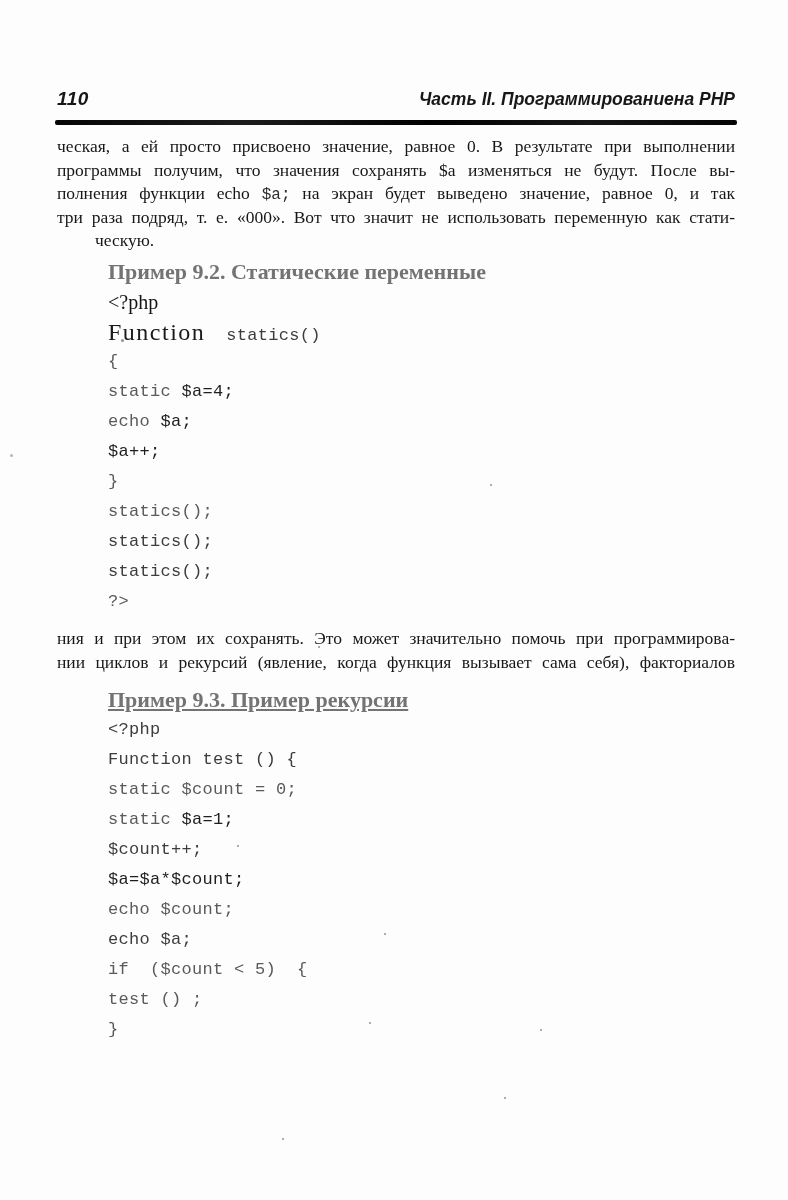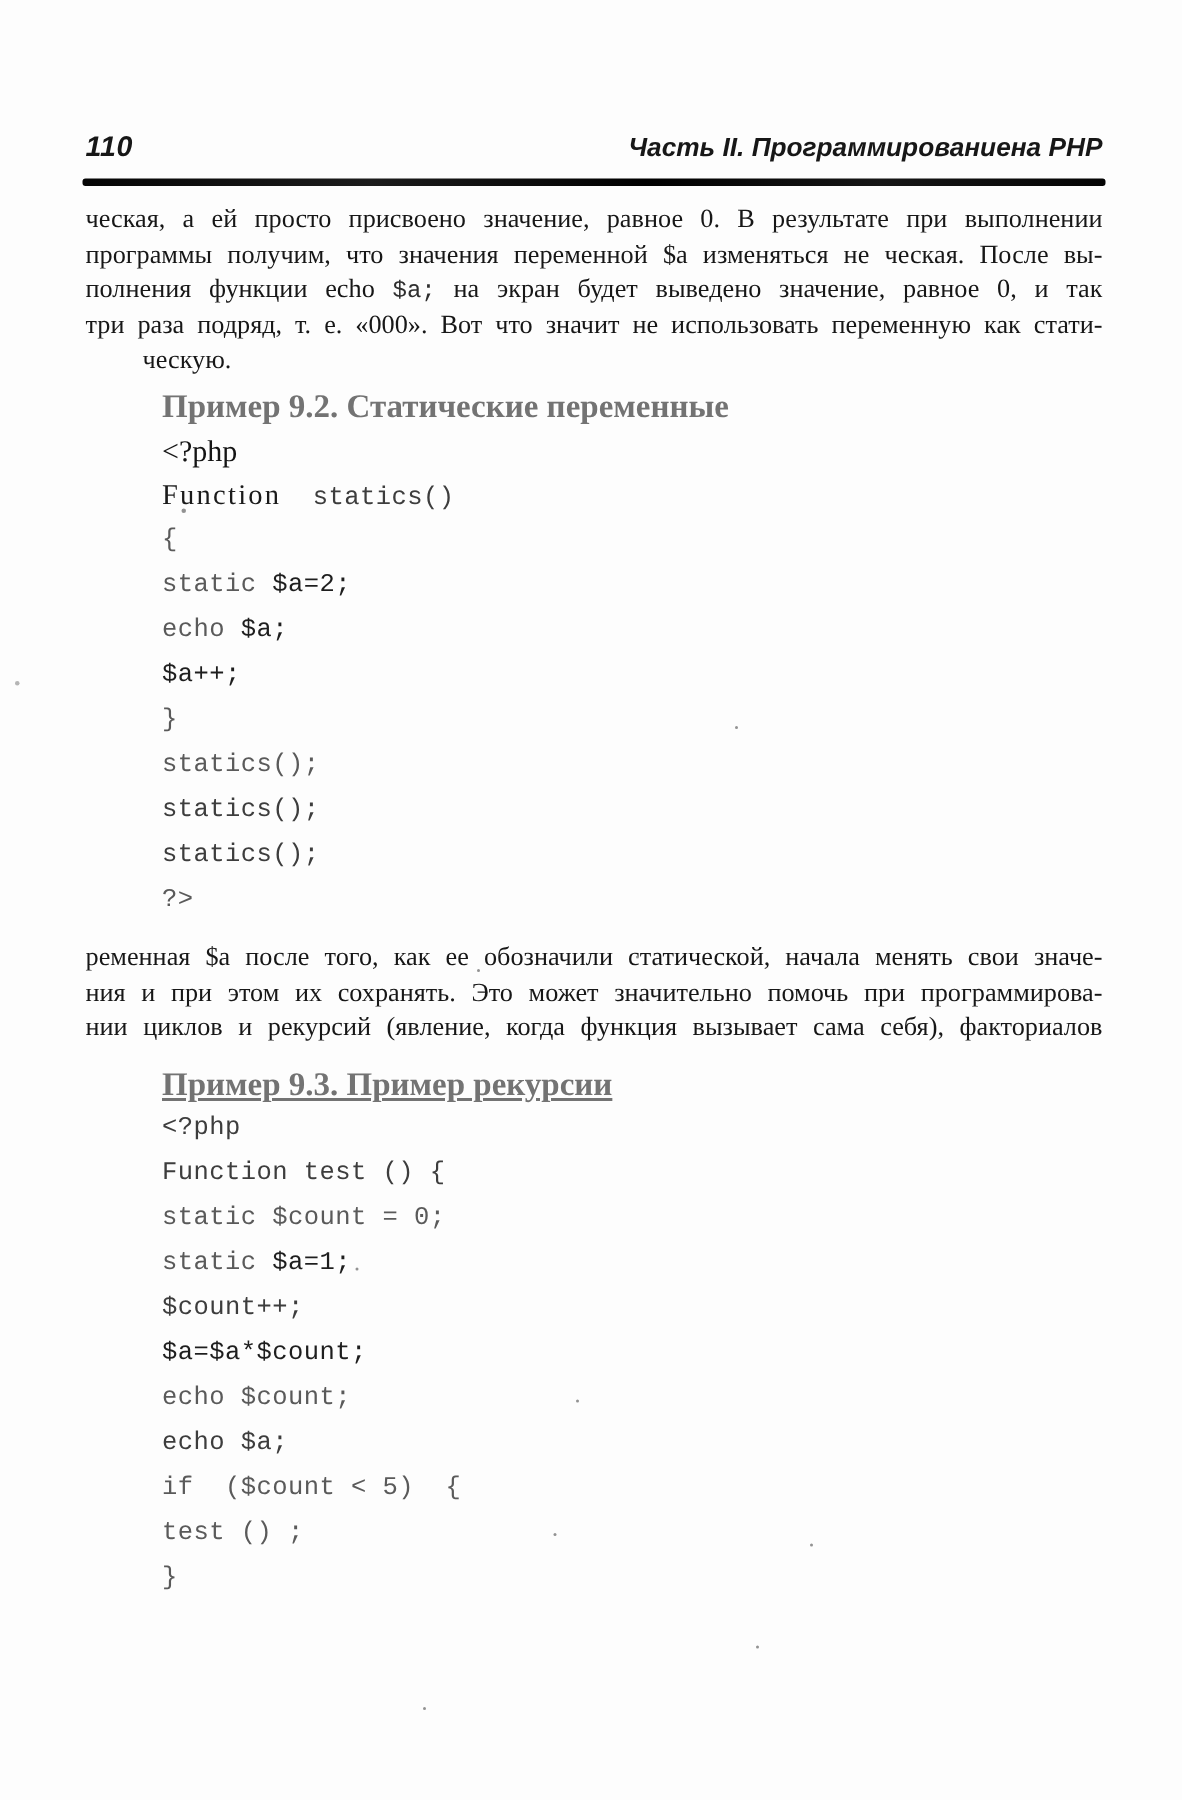--- a/index.html
+++ b/index.html
@@ -57,21 +57,21 @@
     color: #3d3d3d;
     letter-spacing: .3px;
   }
   .code .line { white-space: pre; height: 30px; overflow: hidden; }
   .code .serif {
     font-family: "Liberation Serif", serif;
     font-size: 20px; color: #141414; letter-spacing: 0;
   }
   .code .serif-sp {
     font-family: "Liberation Serif", serif;
-    font-size: 19px; color: #1a1a1a; letter-spacing: 1.5px;
+    font-size: 24px; color: #1a1a1a; letter-spacing: 1.5px;
   }
   .code .light { color: #5a5a5a; }
   .code .dark  { color: #1e1e1e; }
 
   
   .speck { position: absolute; background: #6e6e6e; border-radius: 50%; opacity: .75; }
 </style>
 </head>
 <body>
 
@@ -79,43 +79,42 @@
 
   <header class="hdr">
     <span class="pagenum">110</span>
     <span class="chapter">Часть II. Программированиена PHP</span>
   </header>
 
   <div class="rule"></div>
 
   <div class="para">
       <div class="line"><span>ческая, а ей просто присвоено значение, равное 0. В результате при выполнении</span></div>
-      <div class="line"><span>программы получим, что значения переменной $a изменяться не ческая. После вы-</span></div>
+      <div class="line"><span>программы получим, что значения сохранять $a изменяться не будут. После вы-</span></div>
       <div class="line"><span>полнения функции echo </span><span class="mono">$a;</span><span> на экран будет выведено значение, равное 0, и так</span></div>
       <div class="line"><span>три раза подряд, т. е. «000». Вот что значит не использовать переменную как стати-</span></div>
       <div class="line last"><span>ческую.</span></div>
     </div>
 
   <div class="ex-title">Пример 9.2. Статические переменные</div>
   <div class="code">
       <div class="line"><span class="serif">&lt;?php</span></div>
       <div class="line"><span class="serif-sp">Function</span><span>  statics()</span></div>
       <div class="line"><span class="light">{</span></div>
-      <div class="line"><span class="light">static </span><span class="dark">$a=2;</span></div>
+      <div class="line"><span class="light">static </span><span class="dark">$a=4;</span></div>
       <div class="line"><span class="light">echo </span><span class="dark">$a;</span></div>
       <div class="line"><span class="dark">$a++;</span></div>
       <div class="line"><span class="light">}</span></div>
       <div class="line"><span class="light">statics();</span></div>
       <div class="line"><span>statics();</span></div>
       <div class="line"><span>statics();</span></div>
       <div class="line last"><span class="light">?&gt;</span></div>
     </div>
 
   <div class="para">
-      <div class="line"><span>ременная $a после того, как ее обозначили статической, начала менять свои значе-</span></div>
       <div class="line"><span>ния и при этом их сохранять. Это может значительно помочь при программирова-</span></div>
       <div class="line"><span>нии циклов и рекурсий (явление, когда функция вызывает сама себя), факториалов</span></div>
     </div>
 
   <div class="ex-title t2">Пример 9.3. Пример рекурсии</div>
   <div class="code">
       <div class="line"><span>&lt;?php</span></div>
       <div class="line"><span>Function test () {</span></div>
       <div class="line"><span class="light">static $count = 0;</span></div>
       <div class="line"><span class="light">static </span><span class="dark">$a=1;</span></div>

